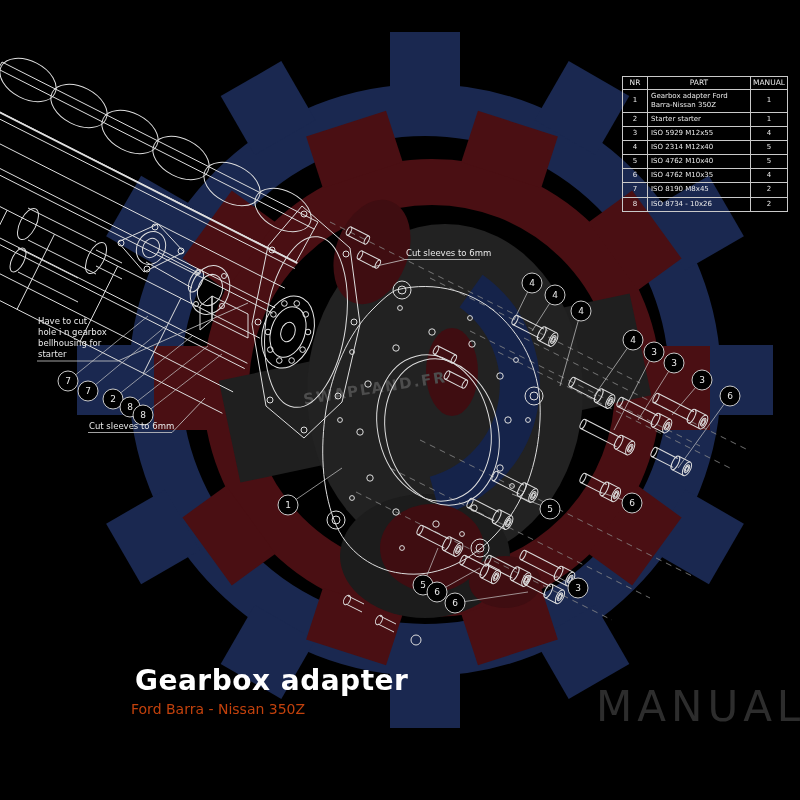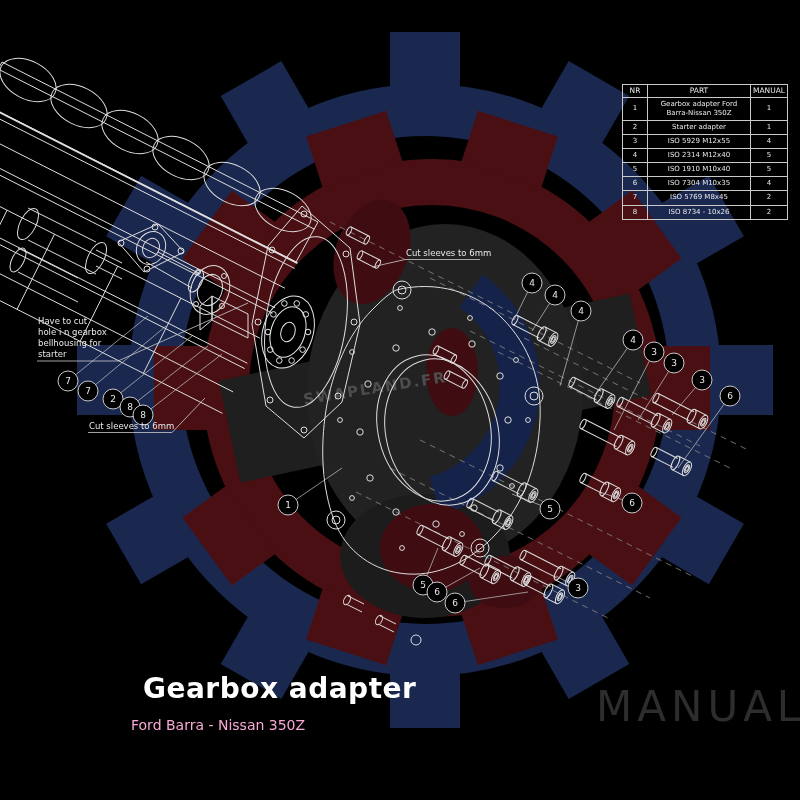--- a/index.html
+++ b/index.html
@@ -1,30 +1,30 @@
 <!DOCTYPE html>
 <html><head>
 <meta charset="utf-8">
 <style>
   html,body{margin:0;padding:0;background:#000;}
   .stage{position:relative;width:800px;height:800px;background:#000;overflow:hidden;
          font-family:"DejaVu Sans","Liberation Sans",sans-serif;}
   svg{position:absolute;left:0;top:0;}
   
-  .parts-table-wrap{position:absolute;left:622px;top:84px;}
+  .parts-table-wrap{position:absolute;left:622px;top:76px;}
   table.parts{border-collapse:collapse;width:166px;color:#e9e9e9;font-size:7px;line-height:1.3;}
   table.parts th,table.parts td{border:1px solid #c9c9c9;padding:2px 3px;}
   table.parts th{font-weight:normal;font-size:7.5px;padding:1px 2px;text-align:center;}
   td.c-nr,td.c-piece{text-align:center;width:18px;}
   td.c-piece{width:24px;}
-  td.c-part{text-align:center;}
+  td.c-part{text-align:left;}
   
   .title-block{position:absolute;left:131px;top:660px;}
-  .title-main{margin:12px;font-size:28px;font-weight:bold;color:#ffffff;letter-spacing:.5px;}
-  .title-sub{font-size:14px;color:#f9a8d4;margin-top:3px;}
+  .title-main{margin:4px;font-size:28px;font-weight:bold;color:#ffffff;letter-spacing:.5px;}
+  .title-sub{font-size:14px;color:#c2410c;margin-top:3px;}
   
   .manual{position:absolute;left:596px;top:682px;font-size:42px;color:#2d2d2d;letter-spacing:5px;}
   text{font-family:"DejaVu Sans","Liberation Sans",sans-serif;}
 </style>
 </head>
 <body>
 
 <div class="stage">
 
   <svg width="800" height="800" viewBox="0 0 800 800">
@@ -541,46 +541,46 @@
         </tr>
       </thead>
       <tbody id="parts-tbody">
           <tr>
             <td class="c-nr">1</td>
             <td class="c-part">Gearbox adapter Ford Barra-Nissan 350Z</td>
             <td class="c-piece">1</td>
           </tr>
           <tr>
             <td class="c-nr">2</td>
-            <td class="c-part">Starter adapter</td>
+            <td class="c-part">Starter starter</td>
             <td class="c-piece">1</td>
           </tr>
           <tr>
             <td class="c-nr">3</td>
             <td class="c-part">ISO 5929 M12x55</td>
             <td class="c-piece">4</td>
           </tr>
           <tr>
             <td class="c-nr">4</td>
             <td class="c-part">ISO 2314 M12x40</td>
             <td class="c-piece">5</td>
           </tr>
           <tr>
             <td class="c-nr">5</td>
-            <td class="c-part">ISO 1910 M10x40</td>
+            <td class="c-part">ISO 4762 M10x40</td>
             <td class="c-piece">5</td>
           </tr>
           <tr>
             <td class="c-nr">6</td>
-            <td class="c-part">ISO 7304 M10x35</td>
+            <td class="c-part">ISO 4762 M10x35</td>
             <td class="c-piece">4</td>
           </tr>
           <tr>
             <td class="c-nr">7</td>
-            <td class="c-part">ISO 5769 M8x45</td>
+            <td class="c-part">ISO 8190 M8x45</td>
             <td class="c-piece">2</td>
           </tr>
           <tr>
             <td class="c-nr">8</td>
             <td class="c-part">ISO 8734 - 10x26</td>
             <td class="c-piece">2</td>
           </tr>
         </tbody>
     </table>
   </div>

